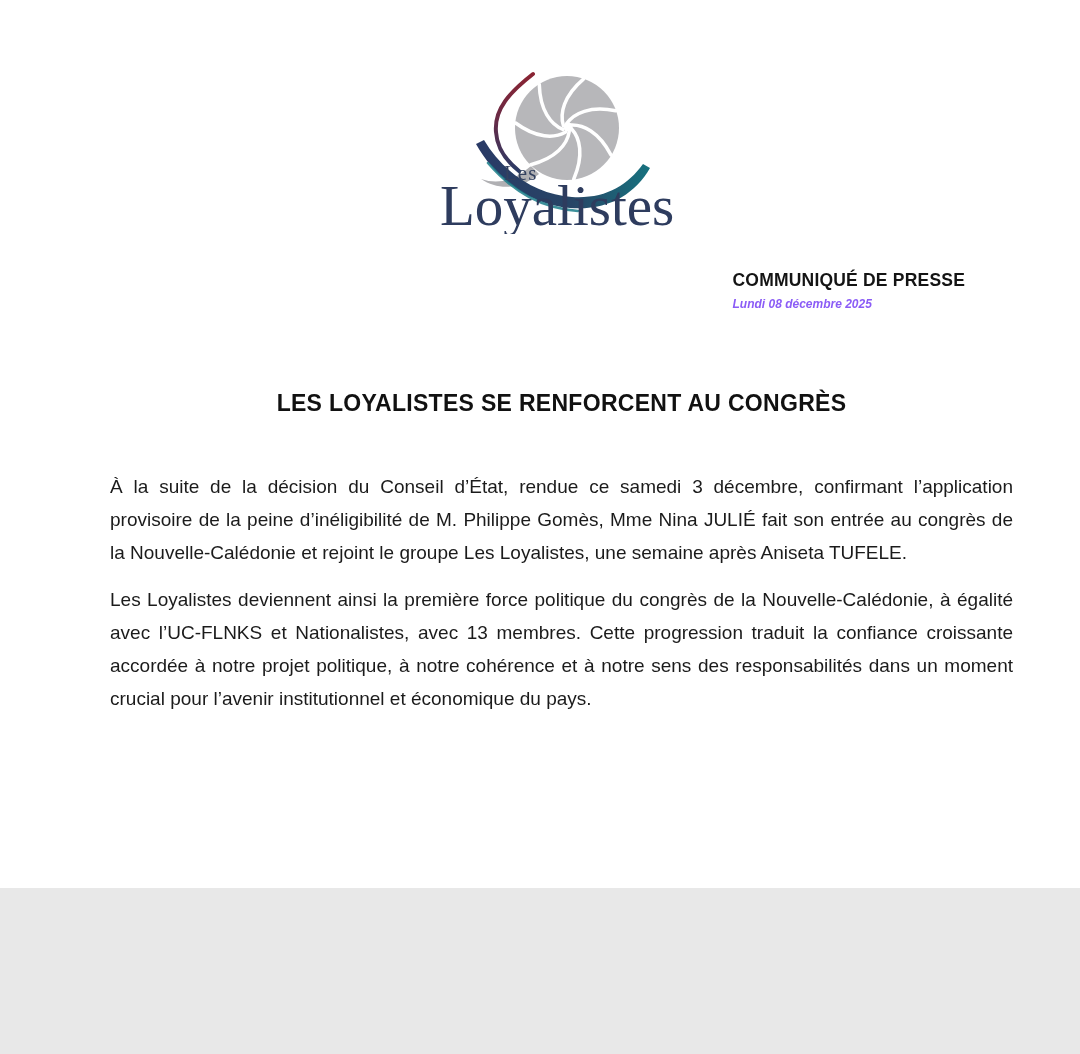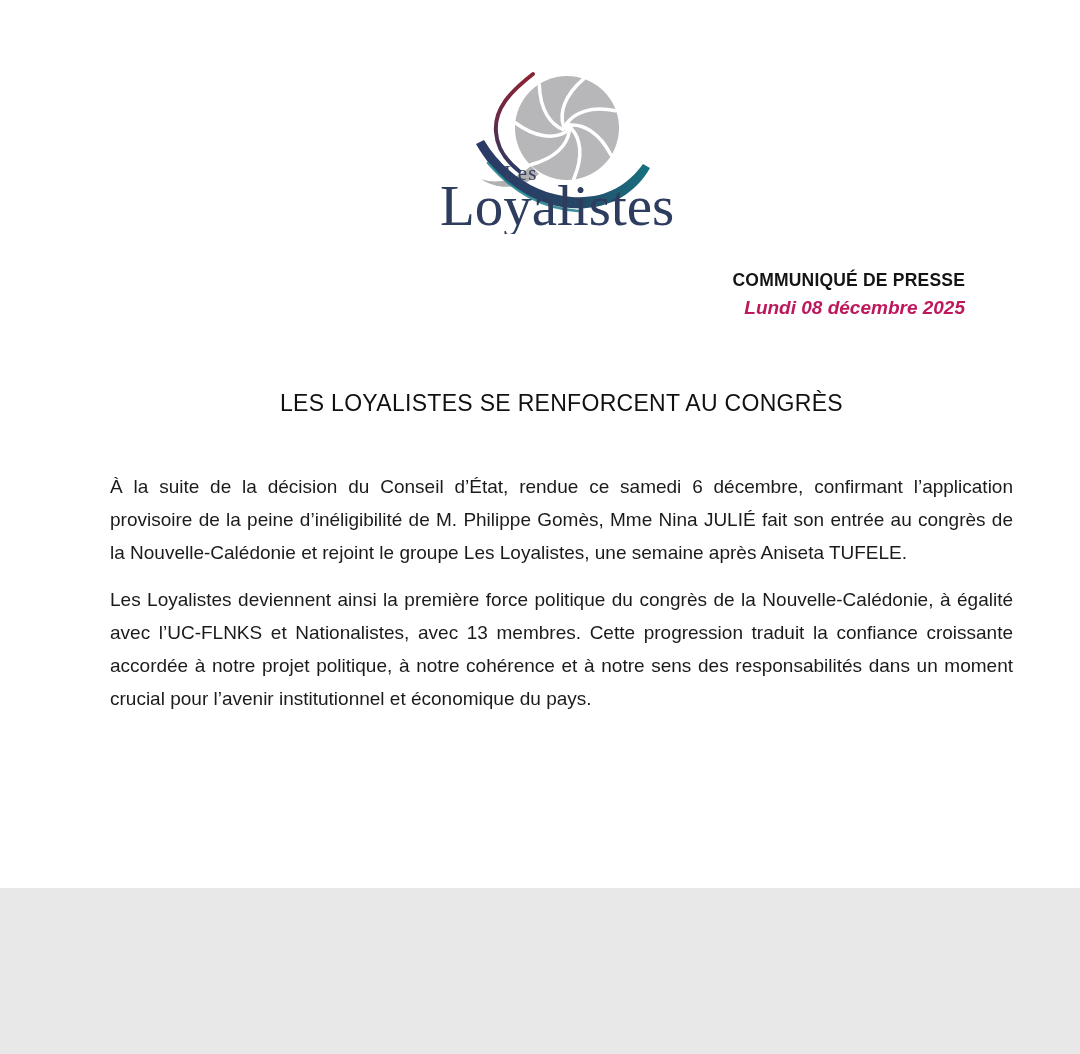--- a/index.html
+++ b/index.html
@@ -22,45 +22,44 @@
     width: 270px;
     height: 170px;
   }
   .logo svg { display: block; }
 
   
   .press-header {
     position: absolute;
     top: 270px;
     right: 115px;
-    text-align: right;
   }
   .press-header .kicker {
     font-size: 17.5px;
     font-weight: 700;
     letter-spacing: 0.2px;
     color: #141414;
   }
   .press-header .date {
     margin-top: 6px;
-    font-size: 19px;
+    font-size: 12px;
     font-weight: 700;
     font-style: italic;
-    color: #be185d;
+    color: #8b5cf6;
   }
 
   
   .doc-title {
     position: absolute;
     top: 390px;
     left: 110px;
     right: 67px;
     text-align: center;
     font-size: 23px;
-    font-weight: 400;
+    font-weight: 700;
     letter-spacing: 0.3px;
     color: #111111;
   }
 
   
   .doc-body {
     position: absolute;
     top: 470px;
     left: 110px;
     right: 67px;
@@ -121,17 +120,17 @@
   </div>
 
   <div class="press-header">
     <div class="kicker">COMMUNIQUÉ DE PRESSE</div>
     <div class="date">Lundi 08 décembre 2025</div>
   </div>
 
   <div class="doc-title">LES LOYALISTES SE RENFORCENT AU CONGRÈS</div>
 
   <div class="doc-body">
-      <p class="para"><span>À la suite de la décision du Conseil d’État, rendue ce samedi 6 décembre, confirmant l’application provisoire de la peine d’inéligibilité de M. Philippe Gomès, </span><span class="b">Mme Nina JULIÉ fait son entrée au congrès de la Nouvelle-Calédonie et rejoint le groupe Les Loyalistes, une semaine après Aniseta TUFELE</span><span>.</span></p>
+      <p class="para"><span>À la suite de la décision du Conseil d’État, rendue ce samedi 3 décembre, confirmant l’application provisoire de la peine d’inéligibilité de M. Philippe Gomès, </span><span class="b">Mme Nina JULIÉ fait son entrée au congrès de la Nouvelle-Calédonie et rejoint le groupe Les Loyalistes, une semaine après Aniseta TUFELE</span><span>.</span></p>
       <p class="para"><span class="b">Les Loyalistes deviennent ainsi la première force politique du congrès de la Nouvelle-Calédonie</span><span>, à égalité avec l’UC-FLNKS et Nationalistes, avec 13 membres. Cette progression traduit la confiance croissante accordée à notre projet politique, à notre cohérence et à notre sens des responsabilités dans un moment crucial pour l’avenir institutionnel et économique du pays.</span></p>
     </div>
 
 </div>
 
 </body></html>

